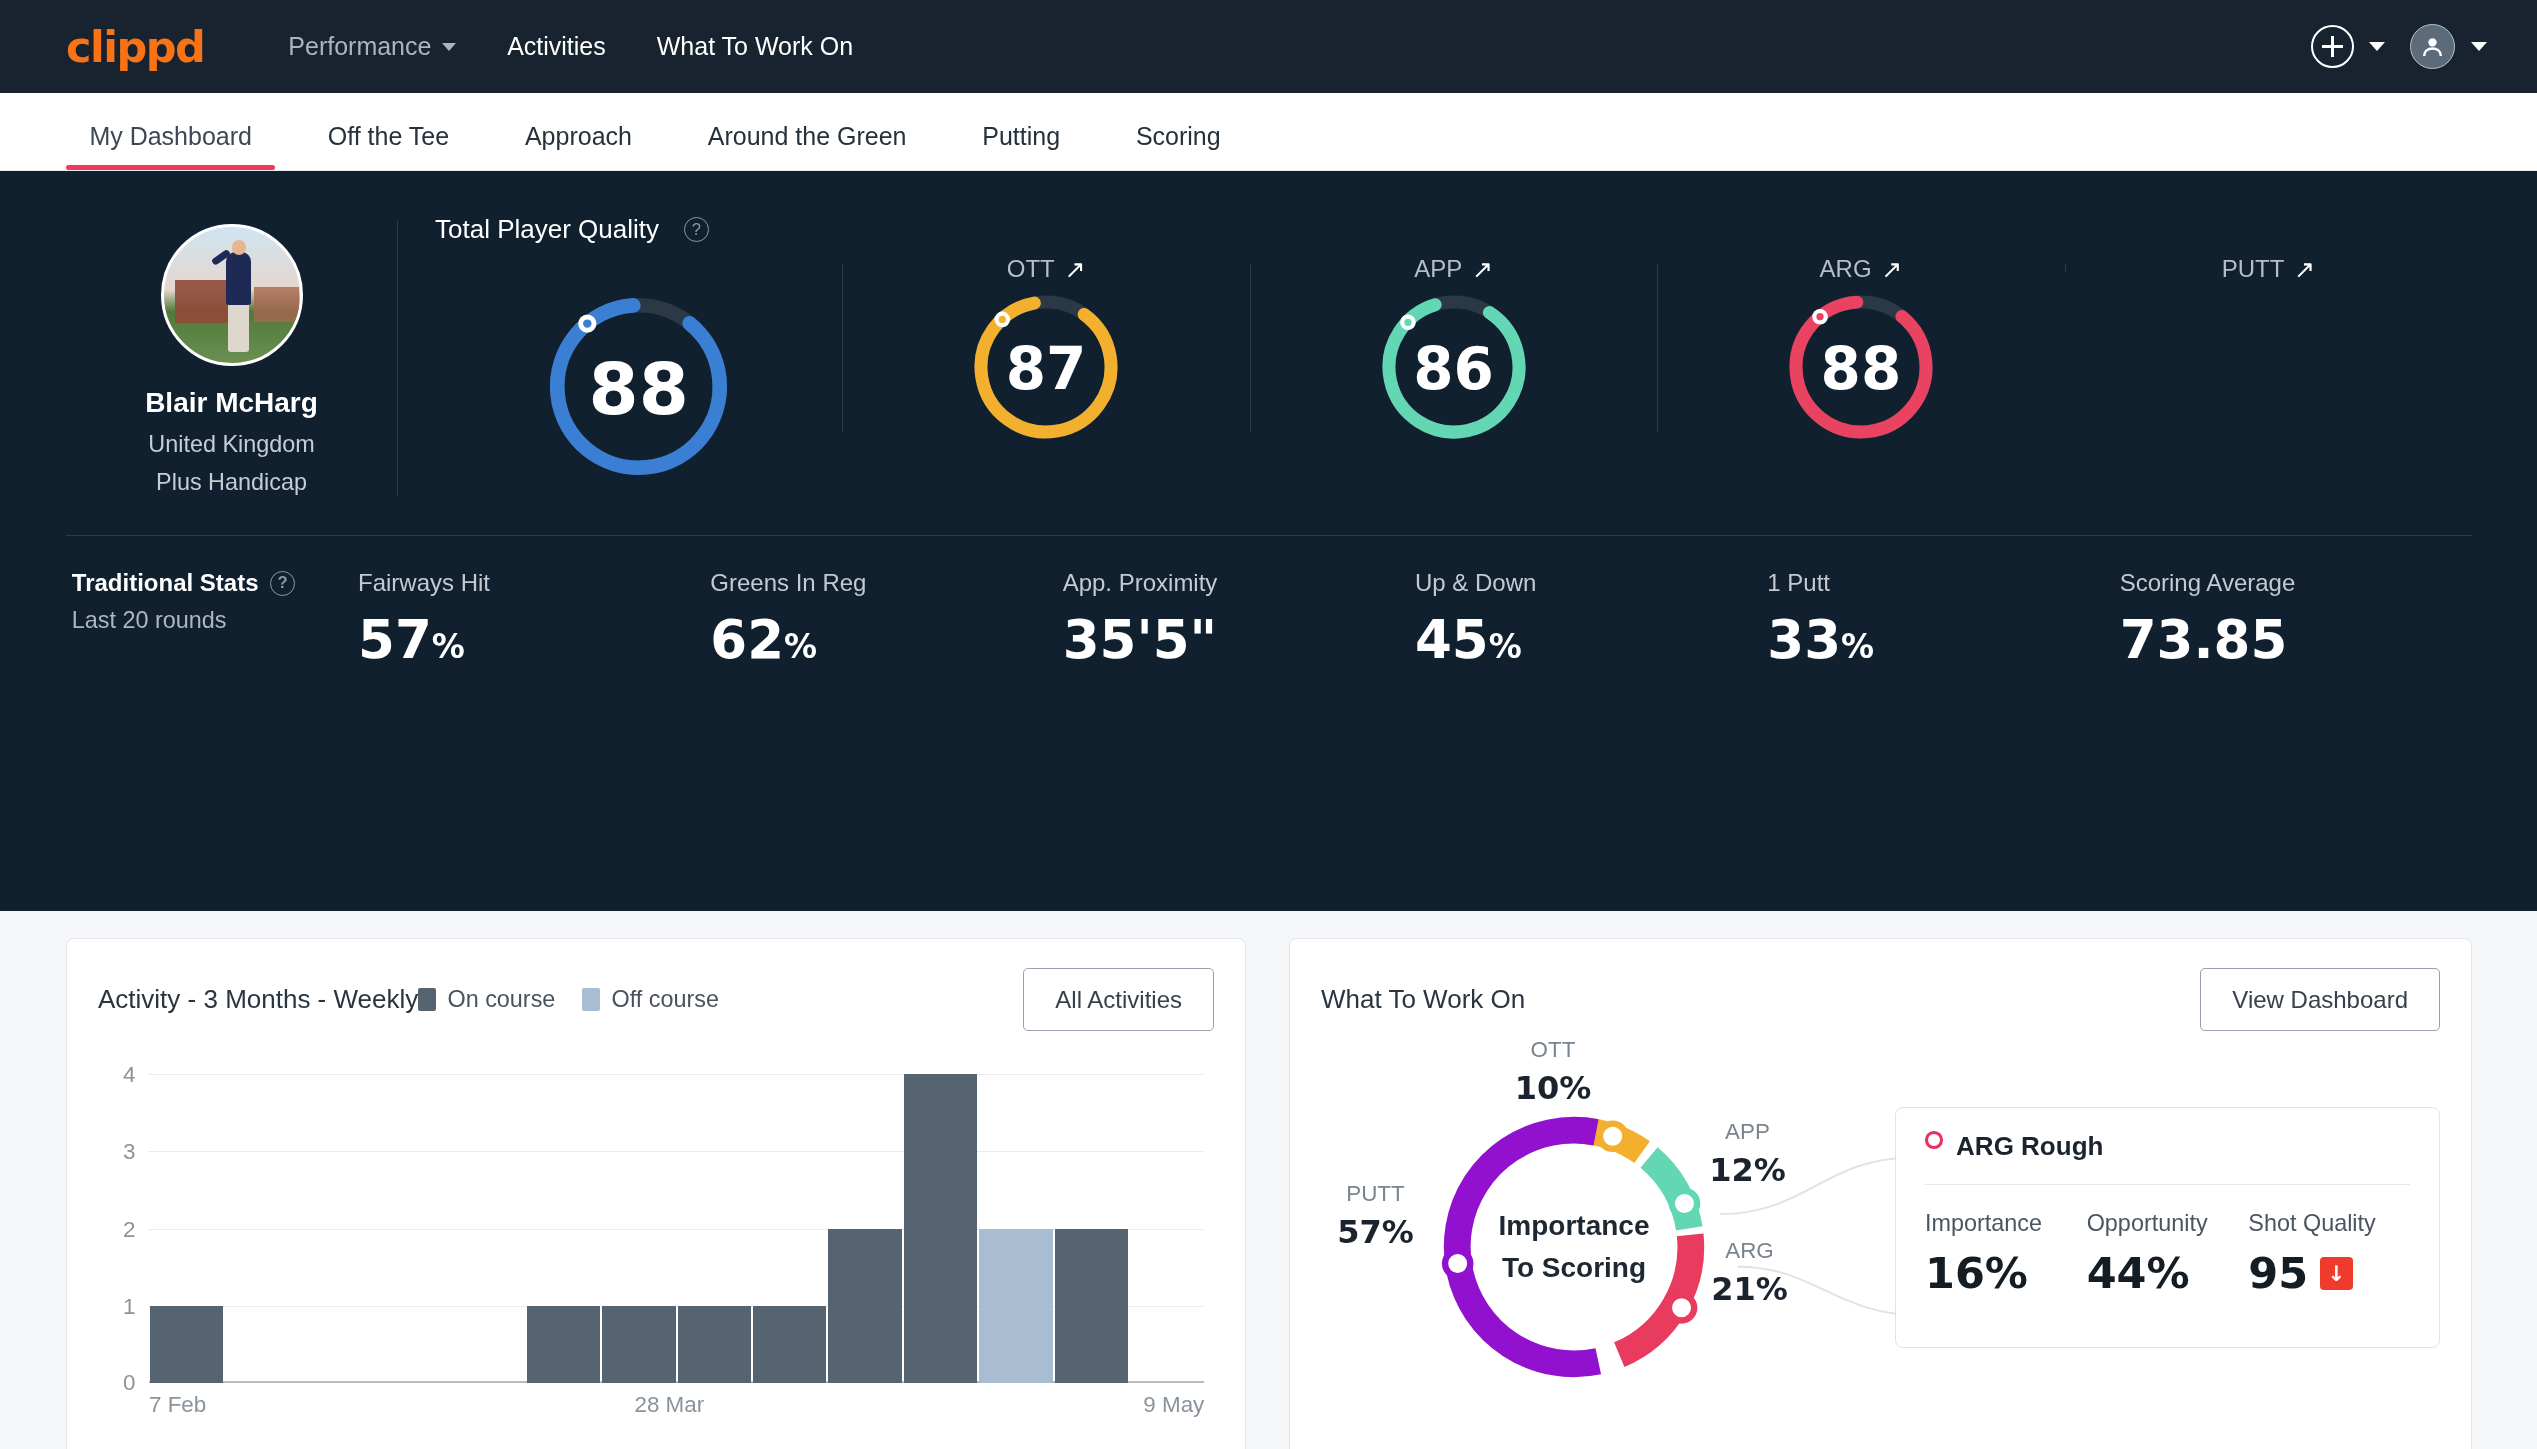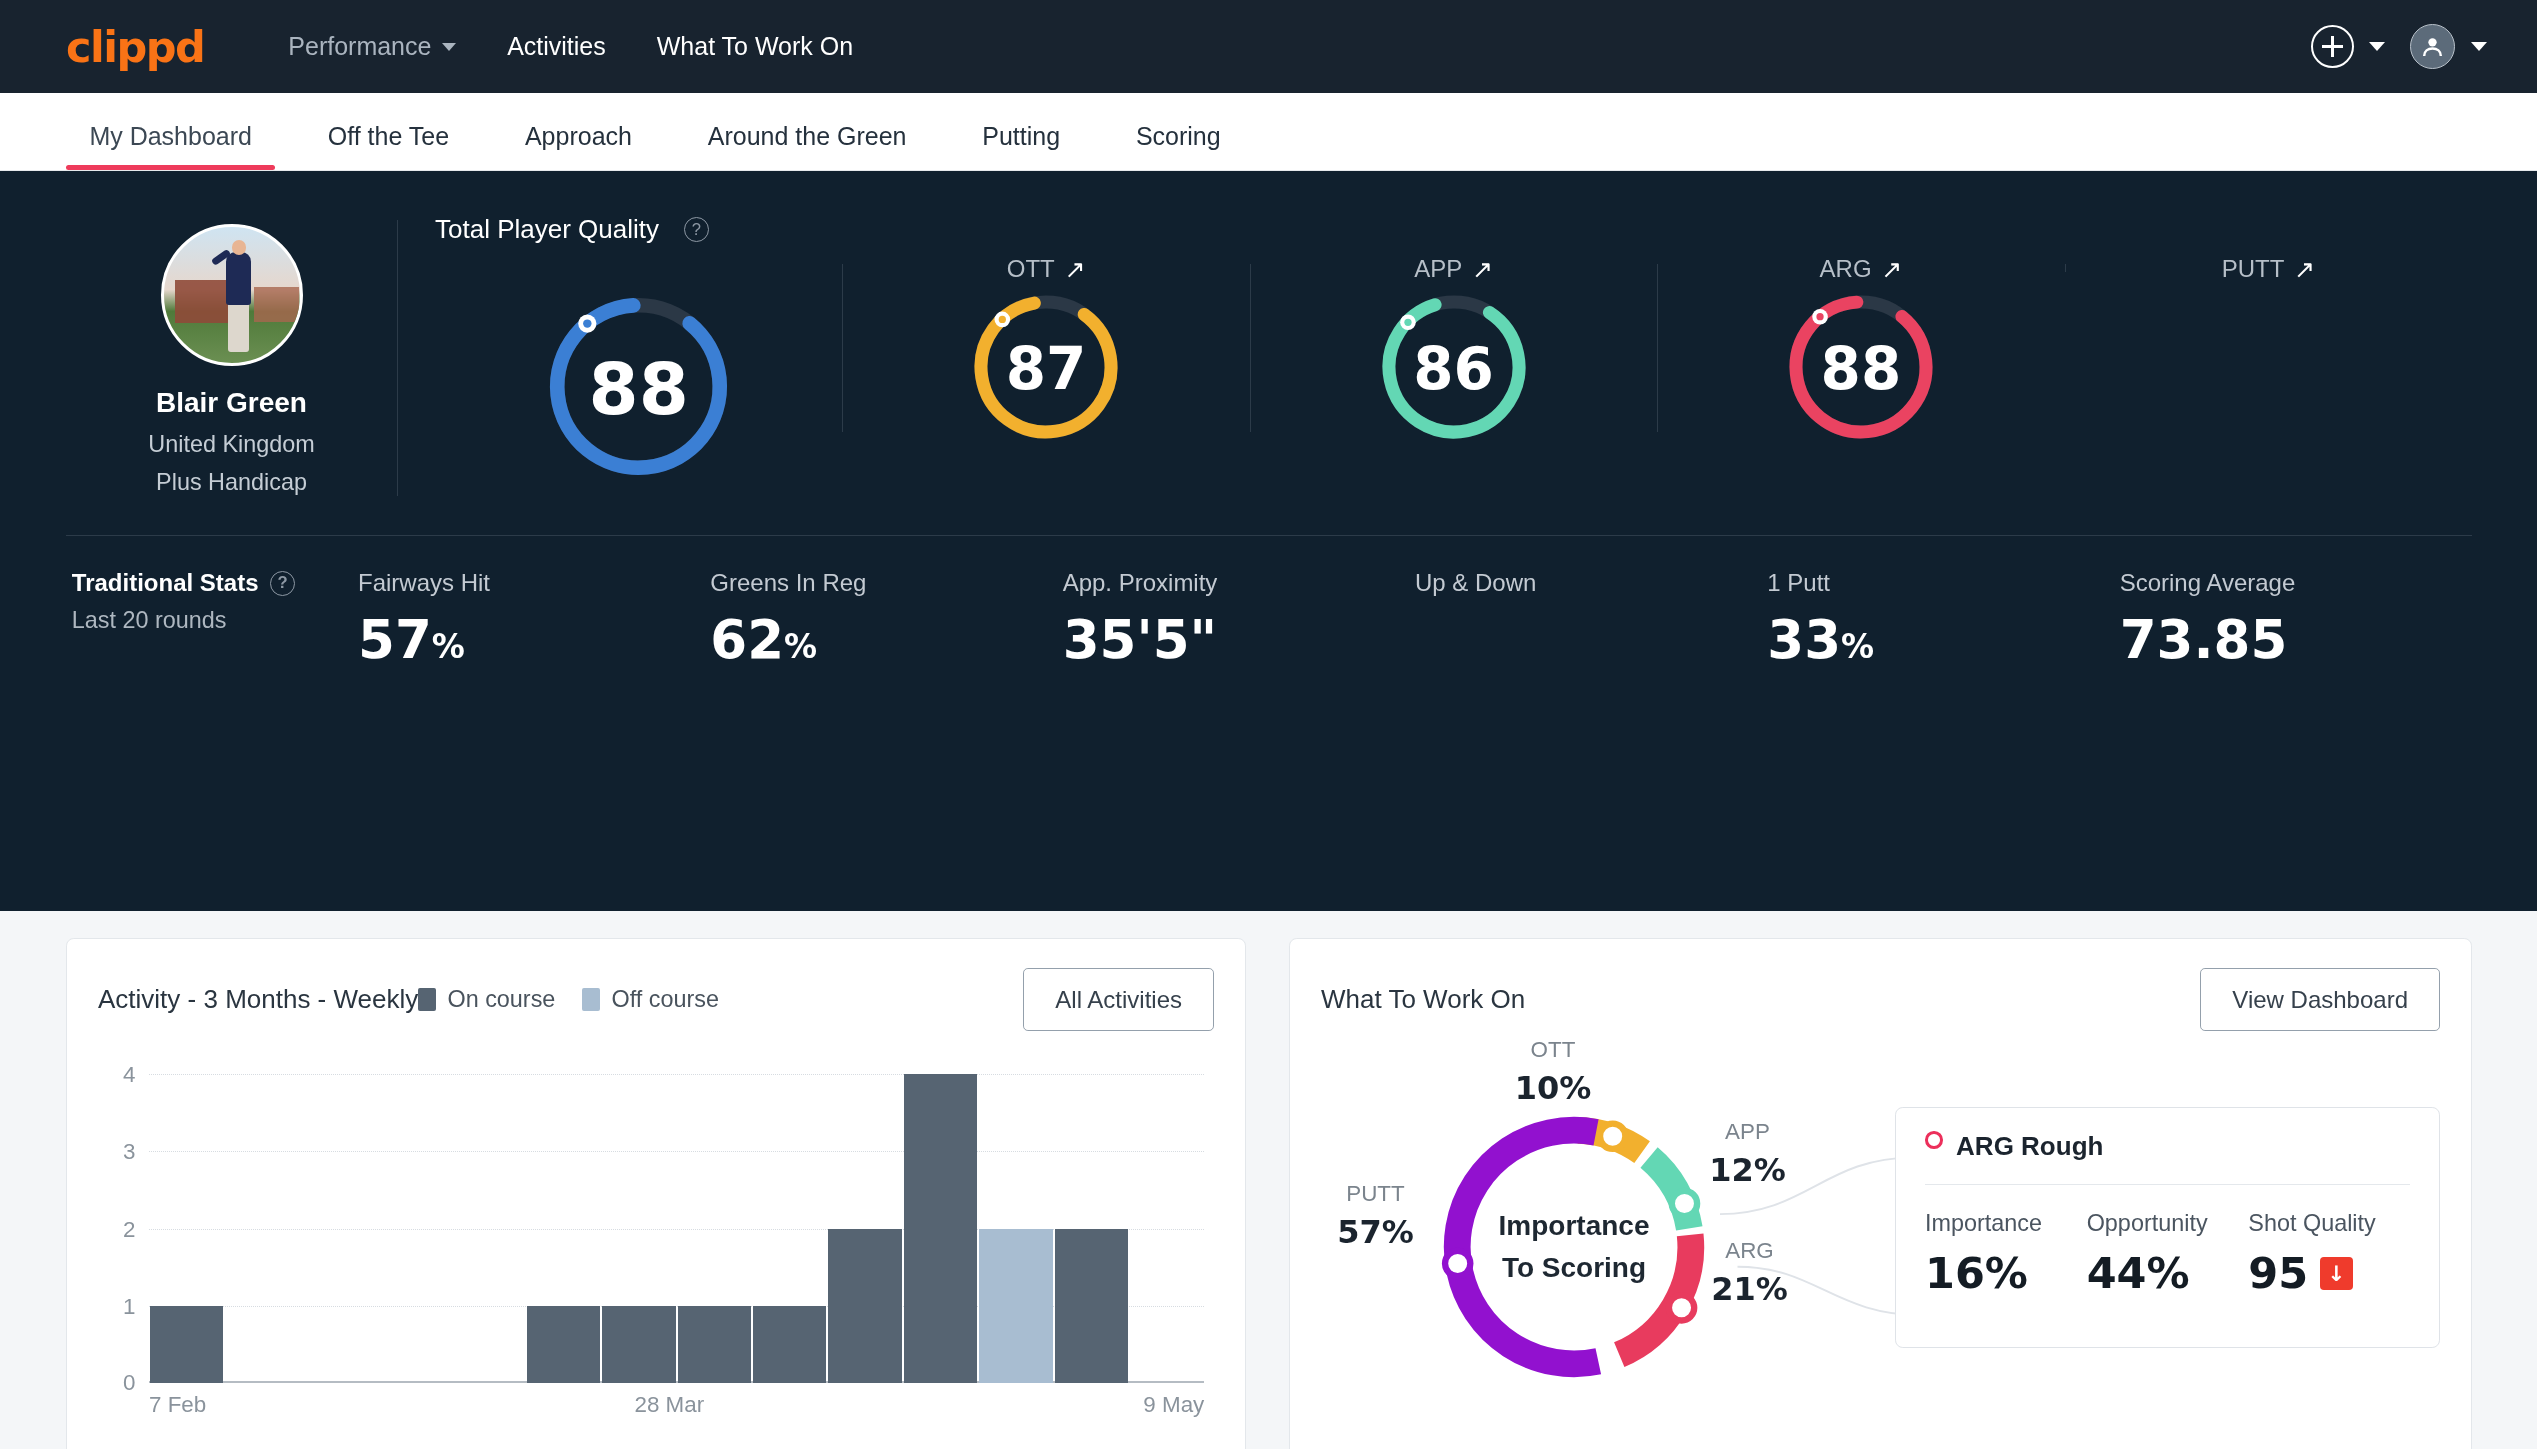--- a/index.html
+++ b/index.html
@@ -344,21 +344,21 @@
 
     <div class="profile">
       <div class="pfp">
         <div class="bldg"></div>
         <div class="bldg2"></div>
         <div class="arm"></div>
         <div class="legs"></div>
         <div class="person"></div>
         <div class="head"></div>
       </div>
-      <div class="pname">Blair Green</div>
+      <div class="pname">Blair McHarg</div>
       <div class="pmeta">United Kingdom</div>
       <div class="pmeta">Plus Handicap</div>
     </div>
 
     <div class="divider-v"></div>
 
     <div class="quality">
       <div class="quality-head">
         <div class="quality-title">Total Player Quality</div>
         <div class="help-icon">?</div>
@@ -456,20 +456,21 @@
     <div class="stat-col">
       <div class="stat-name">Greens In Reg</div>
       <div class="stat-num"><span>62</span><span class="pct">%</span></div>
     </div>
     <div class="stat-col">
       <div class="stat-name">App. Proximity</div>
       <div class="stat-num"><span>35'5"</span></div>
     </div>
     <div class="stat-col">
       <div class="stat-name">Up &amp; Down</div>
+      <div class="stat-num"><span>45</span><span class="pct">%</span></div>
     </div>
     <div class="stat-col">
       <div class="stat-name">1 Putt</div>
       <div class="stat-num"><span>33</span><span class="pct">%</span></div>
     </div>
     <div class="stat-col">
       <div class="stat-name">Scoring Average</div>
       <div class="stat-num"><span>73.85</span></div>
     </div>
   </div>

